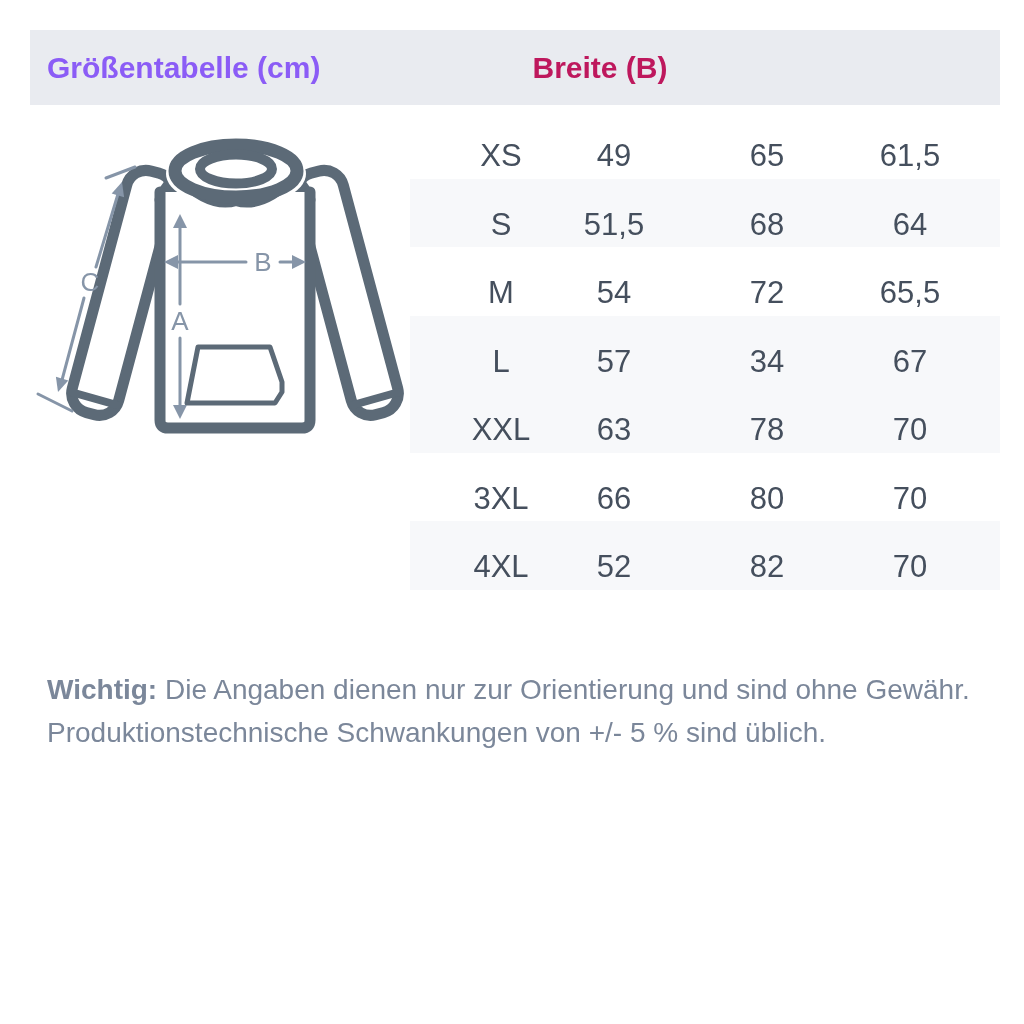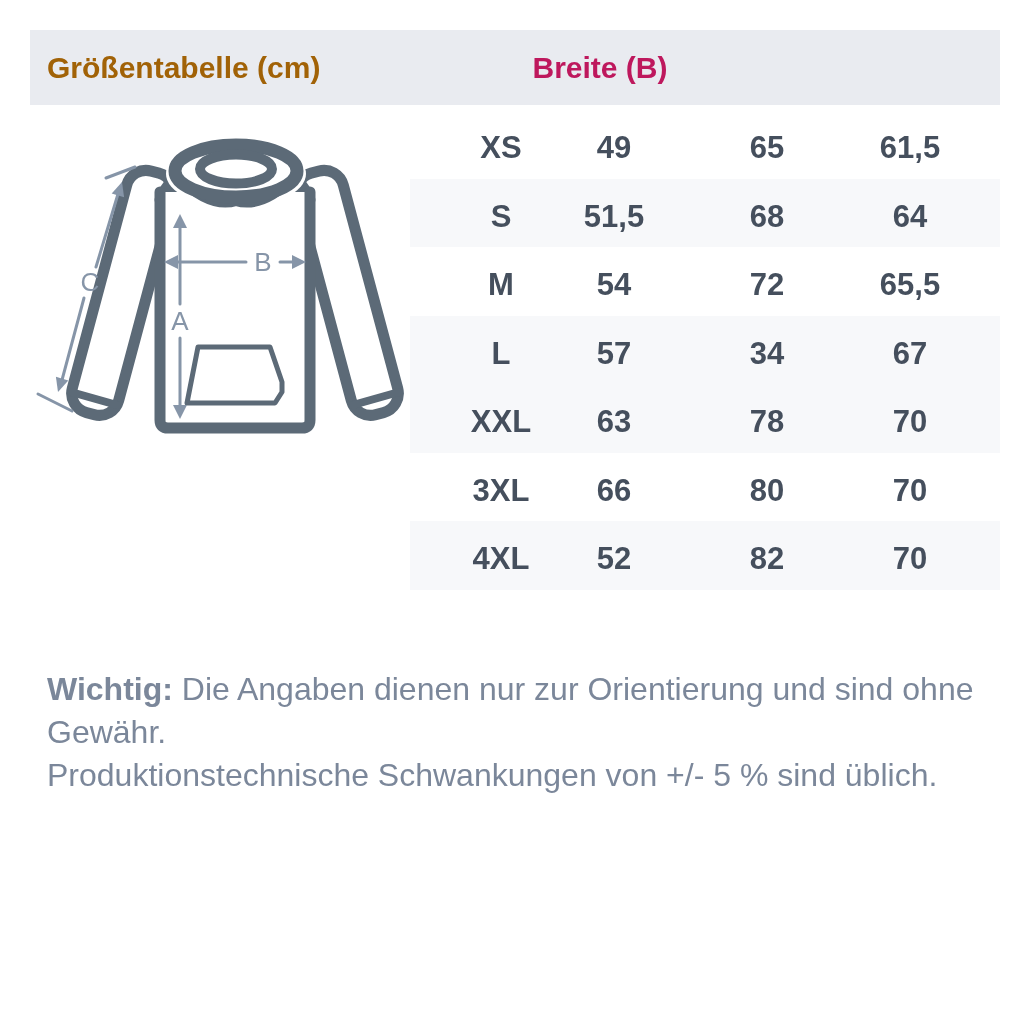--- a/index.html
+++ b/index.html
@@ -7,52 +7,52 @@
     width:1024px;height:1024px;position:relative;overflow:hidden;
     font-family:"Liberation Sans","DejaVu Sans",sans-serif;
     -webkit-font-smoothing:antialiased;
   }
   .header-band{
     position:absolute;left:30px;top:30px;width:970px;height:75px;
     background:#e9ebf0;
   }
   .title{
     position:absolute;left:17px;top:0;height:75px;line-height:75px;
-    font-size:30px;font-weight:bold;color:#a16207;white-space:nowrap;
+    font-size:30px;font-weight:bold;color:#8b5cf6;white-space:nowrap;
   }
   .col-header{
     position:absolute;top:0;height:75px;line-height:75px;
     transform:translateX(-50%);
     font-size:30px;font-weight:bold;color:#be185d;white-space:nowrap;
   }
   .col-header.c1{left:570px;}
   .col-header.c2{left:720px;}
   .col-header.c3{left:866px;}
   .size-table{
     position:absolute;left:410px;top:110px;width:590px;
   }
   .size-row{
     position:relative;width:590px;height:68.5px;
   }
   .size-row.striped{background:#f7f8fa;}
   .size-row .cell{
-    position:absolute;top:4px;height:68.5px;line-height:68.5px;
+    position:absolute;top:12px;height:68.5px;line-height:68.5px;
     transform:translateX(-50%);
-    font-size:31px;color:#454f5d;white-space:nowrap;font-weight:bold;
+    font-size:31px;color:#454f5d;white-space:nowrap;
   }
   .size-row .cell.size{left:91px;}
   .size-row .cell.breite{left:204px;}
   .size-row .cell.hoehe{left:357px;}
   .size-row .cell.aermel{left:500px;}
   .hoodie-figure{
     position:absolute;left:30px;top:120px;width:400px;height:330px;
   }
   .note{
     position:absolute;left:47px;top:668px;width:930px;
-    font-size:32px;line-height:43px;color:#7b879a;
+    font-size:28px;line-height:43px;color:#7b879a;
   }
   .note b{font-weight:bold;color:#7b879a;}
 </style>
 </head>
 <body>
 
 <div class="header-band">
   <div class="title">Größentabelle (cm)</div>
   <div class="col-header c1">Breite (B)</div>
 </div>

